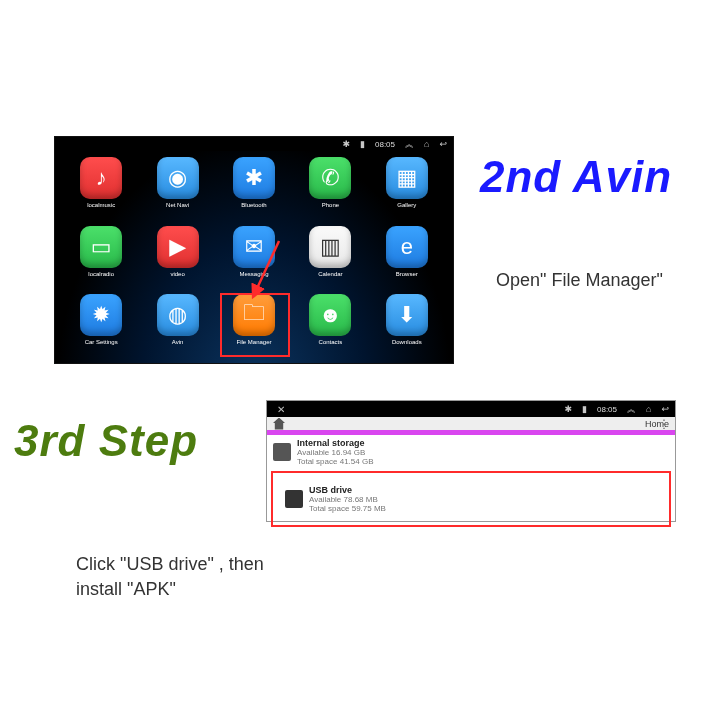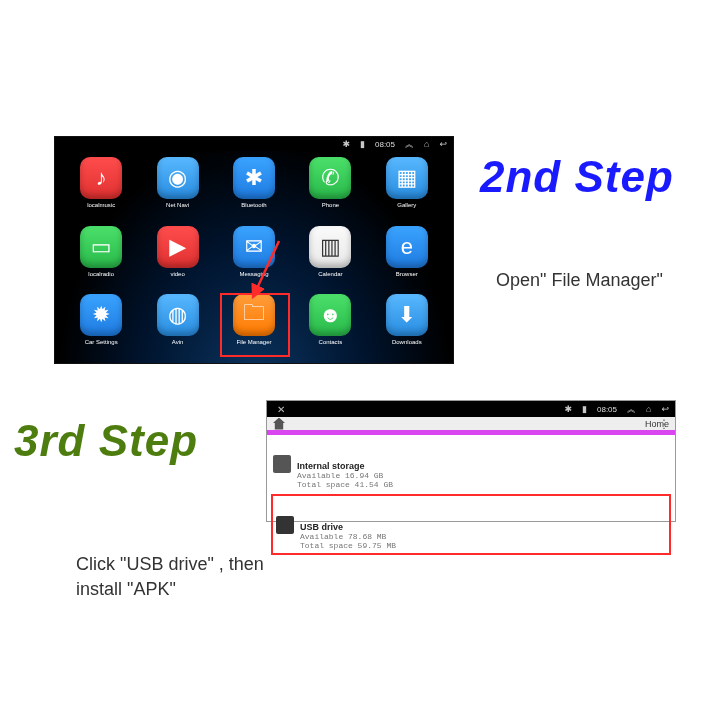--- a/index.html
+++ b/index.html
@@ -160,22 +160,22 @@
     width: 18px; height: 18px;
     border-radius: 2px;
     flex: 0 0 18px;
   }
   .shot3 .row .rtxt {
     display: flex;
     flex-direction: column;
     font-size: 8px;
     color: #222;
   }
-  .shot3 .row .rtxt b { font-size: 9px; margin-top: 23px; }
-  .shot3 .row .rtxt span { color: #777; font-family: Liberation Mono, monospace; }
+  .shot3 .row .rtxt b { font-size: 9px; }
+  .shot3 .row .rtxt span { color: #777; }
   
   .step3-head {
     position: absolute;
     left: 14px;
     top: 416px;
     font-size: 44px;
     font-weight: 900;
     font-style: italic;
     color: #4d7c0f;
     letter-spacing: 1px;
@@ -272,21 +272,21 @@
   <svg class="arrow-svg" style="left:190px; top:100px; width:40px; height:70px;">
     <defs>
         <marker id="ah" markerWidth="6" markerHeight="6" refX="5" refY="3" orient="auto">
       <path d="M0,0 L6,3 L0,6 Z" fill="#ff2b2b"></path>
         </marker>
       </defs>
     <line x1="34" y1="4" x2="8" y2="60" stroke="#ff2b2b" stroke-width="2.5" marker-end="url(#ah)"></line>
   </svg>
 </div>
 
-<div class="step2-head">2nd Step</div>
+<div class="step2-head">2nd Avin</div>
 <div class="step2-text">Open"  File  Manager"</div>
 
 <div class="shot3">
   <div class="statusbar2">
     <span class="xstat">✕</span>
     <span style="flex:1"></span>
     <span class="nav-ico">✱</span>
     <span class="nav-ico">▮</span>
     <span>08:05</span>
     <span class="nav-ico">︽</span>
@@ -301,21 +301,21 @@
 
   <div class="row">
     <div class="rico" style="background:#555"></div>
     <div class="rtxt">
       <b>Internal storage</b>
       <span>Available 16.94 GB</span>
       <span>Total space 41.54 GB</span>
     </div>
   </div>
 
-  <div class="row" style="border:2px solid #ff2b2b; margin:2px 4px; padding:3px;">
+  <div class="row" style="border:2px solid #ff2b2b; margin:2px 4px; padding:12px;">
     <div class="rico" style="background:#333"></div>
     <div class="rtxt">
       <b>USB drive</b>
       <span>Available 78.68 MB</span>
       <span>Total space 59.75 MB</span>
     </div>
   </div>
 </div>
 
 <div class="step3-head">3rd Step</div>

